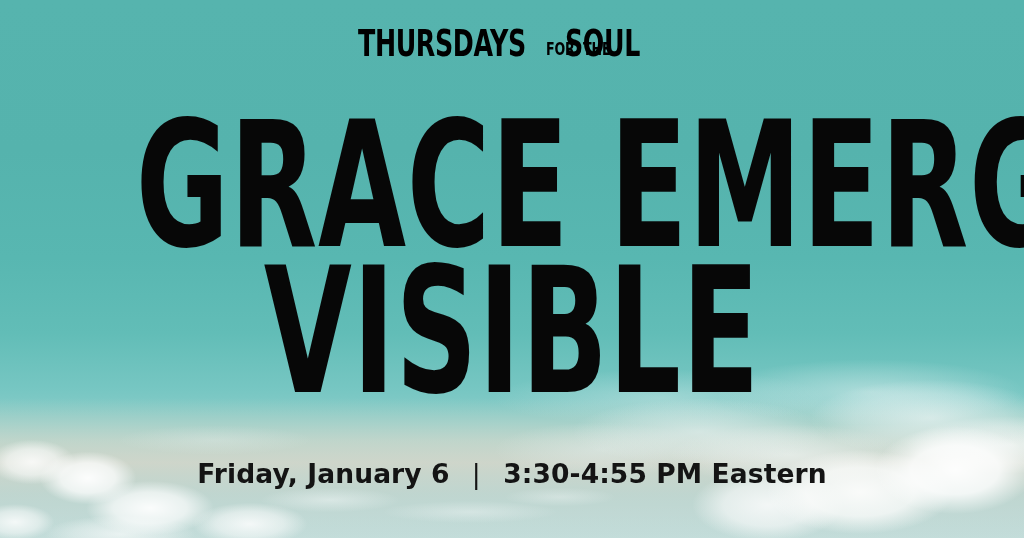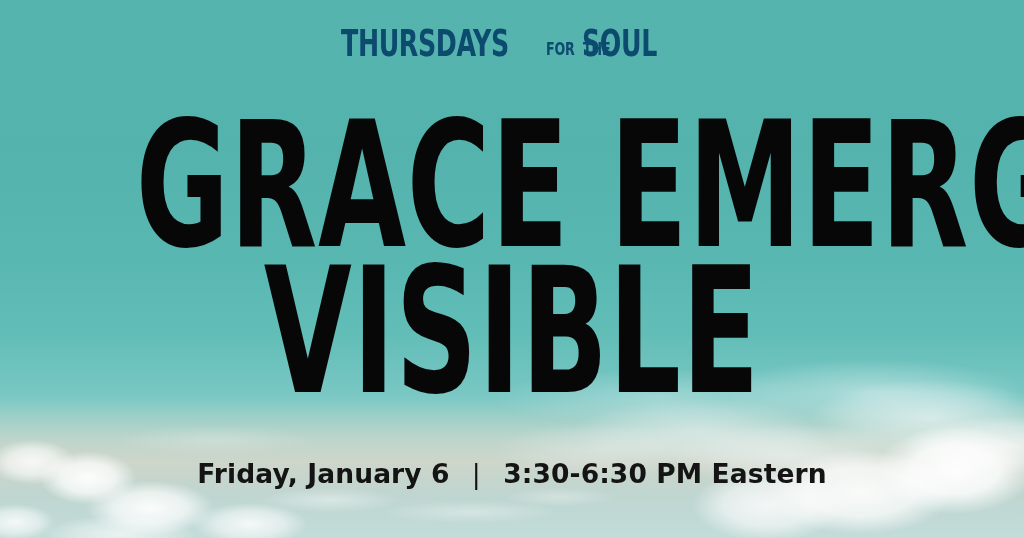--- a/index.html
+++ b/index.html
@@ -95,22 +95,22 @@
   }
 
   
   .logo-lockup {
     position:absolute;
     top:28px;
     left:0; right:0;
     display:flex;
     justify-content:center;
     align-items:flex-end;
-    gap:20px;
-    color:#0c4a6e;
+    gap:3px;
+    color:#000000;
   }
 
   .logo-word {
     font-family:"Liberation Sans Narrow", "DejaVu Sans Condensed", "Liberation Sans", sans-serif;
     font-weight:700;
     font-size:38px;
     line-height:0.80;
     letter-spacing:-0.5px;
     transform:scaleX(0.74);
     transform-origin:left bottom;
@@ -210,17 +210,17 @@
     </div>
 
     <div class="headline">
       <span class="headline-line l1">GRACE EMERGED</span>
       <span class="headline-line l2">VISIBLE</span>
     </div>
 
     <div class="event-details">
       <span>Friday, January 6</span>
       <span class="sep">|</span>
-      <span>3:30-6:30 PM Eastern</span>
+      <span>3:30-4:55 PM Eastern</span>
     </div>
 
   </div>
 </div>
 
 </body></html>

